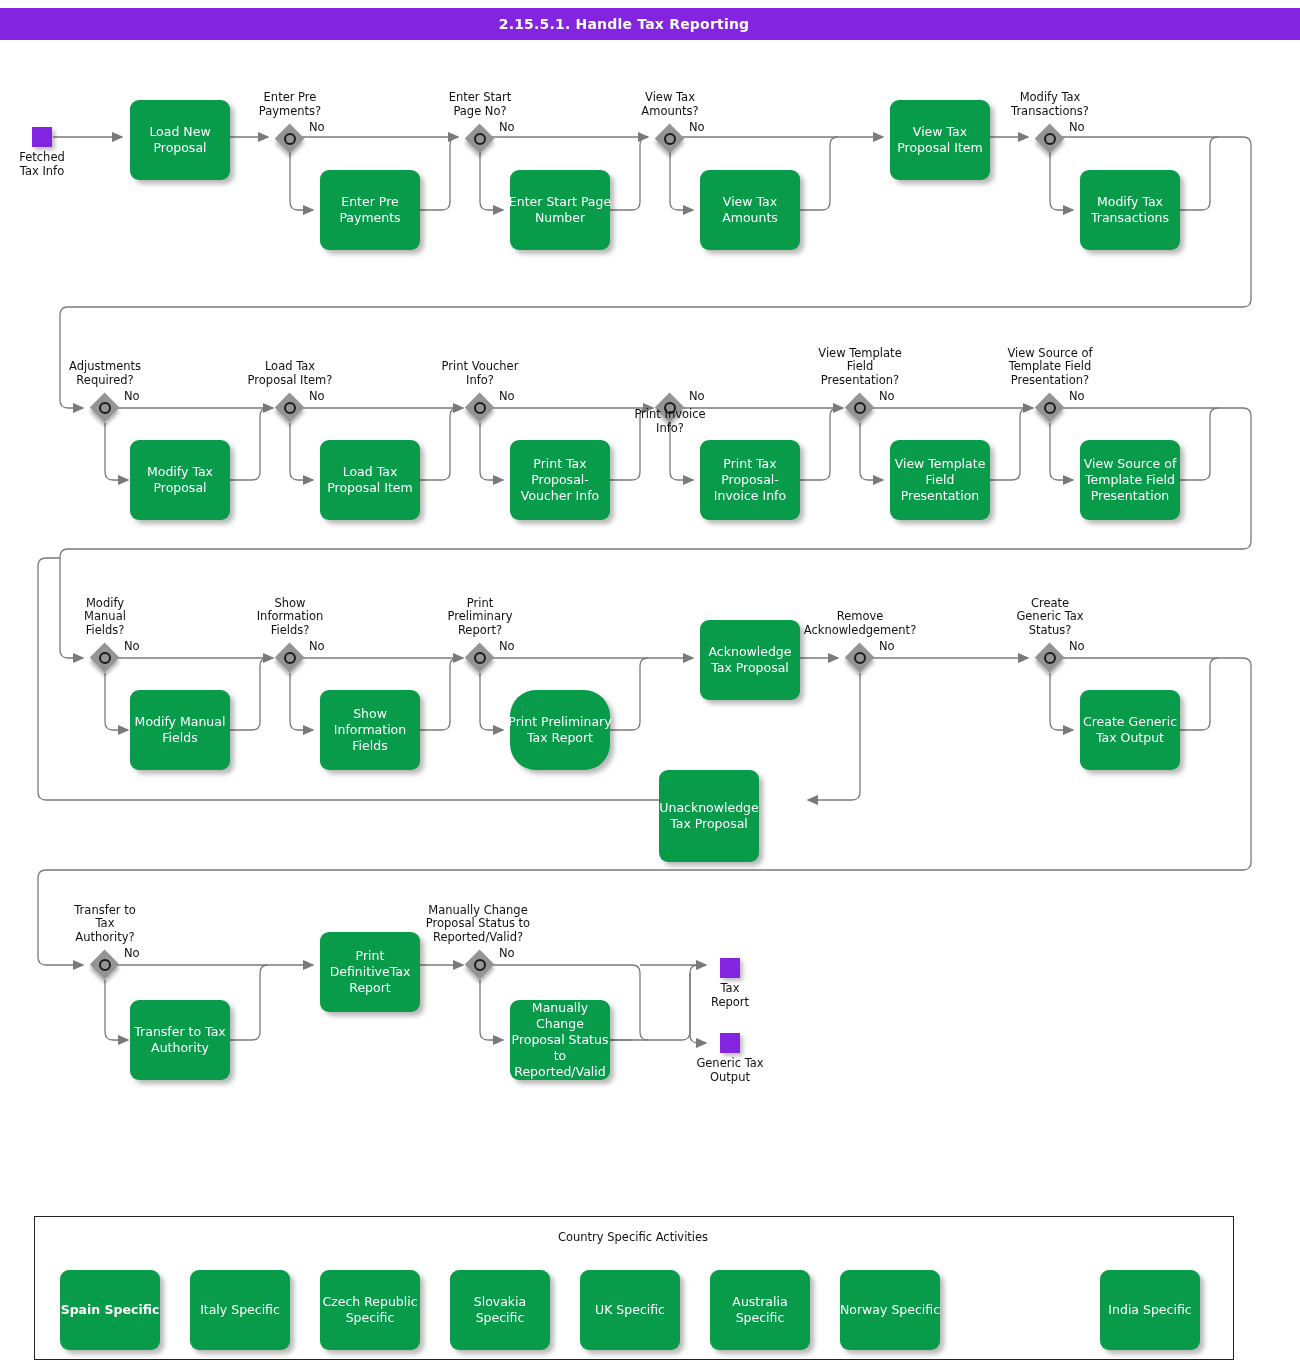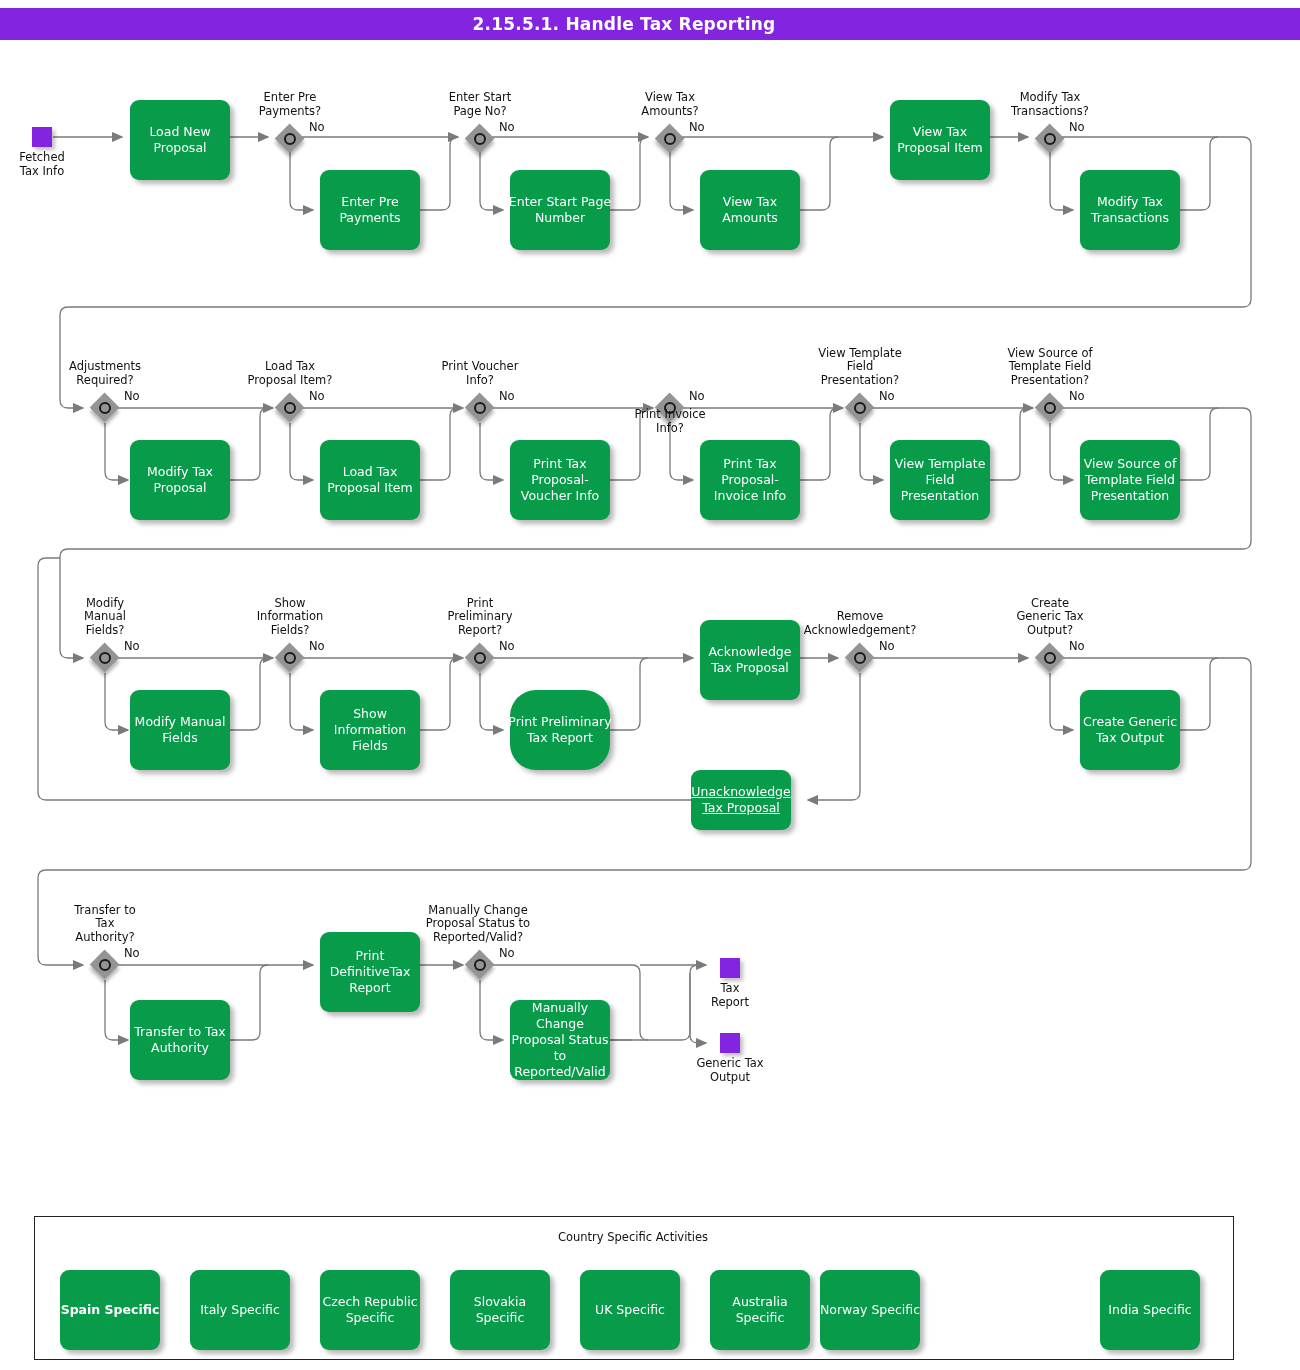--- a/index.html
+++ b/index.html
@@ -1,21 +1,21 @@
 <!DOCTYPE html>
 <html><head>
 <meta charset="utf-8">
 <style>
   html,body{margin:0;padding:0;background:#ffffff;}
   body{font-family:"DejaVu Sans","Liberation Sans",sans-serif;}
   #page{position:relative;width:1300px;height:1370px;overflow:hidden;background:#fff;}
 
   .titlebar{position:absolute;left:0;top:8px;width:1300px;height:32px;background:#8324e0;}
   .titlebar .t{position:absolute;left:0;top:0;width:1248px;text-align:center;line-height:32px;
-     color:#ffffff;font-size:17px;font-weight:bold;letter-spacing:.2px;}
+     color:#ffffff;font-size:14px;font-weight:bold;letter-spacing:.2px;}
 
   
   .task{position:absolute;background:#079b4a;border-radius:9px;color:#fff;
         box-shadow:4px 4px 5px rgba(0,0,0,.28);
         display:flex;align-items:center;justify-content:center;text-align:center;
         font-size:12.5px;line-height:16px;padding:2px 6px;box-sizing:border-box;}
 
   
   .gw{position:absolute;width:30px;height:30px;}
   .gw .dia{position:absolute;left:0;top:0;width:21.2px;height:21.2px;background:#949494;
@@ -186,21 +186,21 @@
 Fields</span>
       </div>
       <div class="task" style="left: 510px; top: 690px; width: 100px; height: 80px; border-radius: 26px;">
         <span style="white-space: pre;">Print Preliminary
 Tax Report</span>
       </div>
       <div class="task" style="left: 700px; top: 620px; width: 100px; height: 80px;">
         <span style="white-space: pre;">Acknowledge
 Tax Proposal</span>
       </div>
-      <div class="task" style="left: 691px; top: 770px; width: 100px; height: 60px; text-decoration: underline;">
+      <div class="task" style="left: 659px; top: 770px; width: 100px; height: 92px;">
         <span style="white-space: pre;">Unacknowledge
 Tax Proposal</span>
       </div>
       <div class="task" style="left: 1080px; top: 690px; width: 100px; height: 80px;">
         <span style="white-space: pre;">Create Generic
 Tax Output</span>
       </div>
       <div class="task" style="left: 130px; top: 1000px; width: 100px; height: 80px;">
         <span style="white-space: pre;">Transfer to Tax
 Authority</span>
@@ -319,21 +319,21 @@
       </div>
       <div class="lbl" style="white-space: pre; left: 770px; top: 610px; width: 180px;">Remove
 Acknowledgement?</div>
       <div class="lbl-l" style="left: 879px; top: 640px;">No</div>
       <div class="gw" style="left: 1035px; top: 643px;">
         <div class="dia"></div>
         <div class="ring"></div>
       </div>
       <div class="lbl" style="white-space: pre; left: 960px; top: 596.5px; width: 180px;">Create
 Generic Tax
-Output?</div>
+Status?</div>
       <div class="lbl-l" style="left: 1069px; top: 640px;">No</div>
       <div class="gw" style="left: 90px; top: 950px;">
         <div class="dia"></div>
         <div class="ring"></div>
       </div>
       <div class="lbl" style="white-space: pre; left: 15px; top: 903.5px; width: 180px;">Transfer to
 Tax
 Authority?</div>
       <div class="lbl-l" style="left: 124px; top: 947px;">No</div>
       <div class="gw" style="left: 465px; top: 950px;">
@@ -372,19 +372,19 @@
       <span style="white-space: pre;">Slovakia
 Specific</span>
     </div>
     <div class="task" style="left: 580px; top: 1270px; width: 100px; height: 80px;">
       <span style="white-space: pre;">UK Specific</span>
     </div>
     <div class="task" style="left: 710px; top: 1270px; width: 100px; height: 80px;">
       <span style="white-space: pre;">Australia
 Specific</span>
     </div>
-    <div class="task" style="left: 820px; top: 1270px; width: 100px; height: 80px;">
+    <div class="task" style="left: 840px; top: 1270px; width: 100px; height: 80px;">
       <span style="white-space: pre;">Norway Specific</span>
     </div>
     <div class="task" style="left: 1100px; top: 1270px; width: 100px; height: 80px;">
       <span style="white-space: pre;">India Specific</span>
     </div>
   </div>
 
 </body></html>

